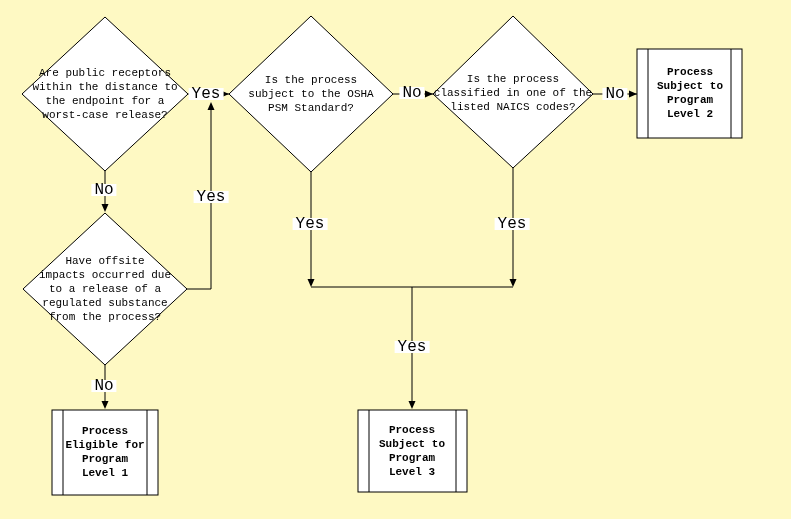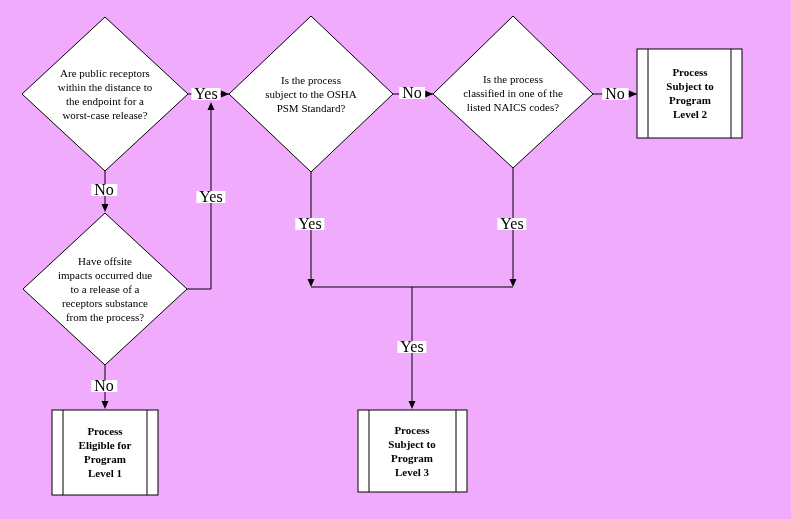--- a/index.html
+++ b/index.html
@@ -4,22 +4,22 @@
 <style>
   html, body {
     margin: 0;
     padding: 0;
     background: #ffffff;
   }
   .canvas {
     position: relative;
     width: 791px;
     height: 519px;
-    background: #f0abfc;
-    font-family: Liberation Serif, serif;
+    background: #fef9c3;
+    font-family: Liberation Mono, monospace;
     color: #000000;
     overflow: hidden;
   }
   .canvas svg {
     position: absolute;
     left: 0;
     top: 0;
   }
   .node-text {
     position: absolute;
@@ -121,21 +121,21 @@
 subject to the OSHA
 PSM Standard?</div>
 
   <div class="node-text" style="left:513px; top:93px; width:160px;">Is the process
 classified in one of the
 listed NAICS codes?</div>
 
   <div class="node-text" style="left:105px; top:289px; width:150px;">Have offsite
 impacts occurred due
 to a release of a
-receptors substance
+regulated substance
 from the process?</div>
 
   <div class="node-text bold" style="left:690px; top:93px; width:80px;">Process
 Subject to
 Program
 Level 2</div>
 
   <div class="node-text bold" style="left:105px; top:452px; width:80px;">Process
 Eligible for
 Program

